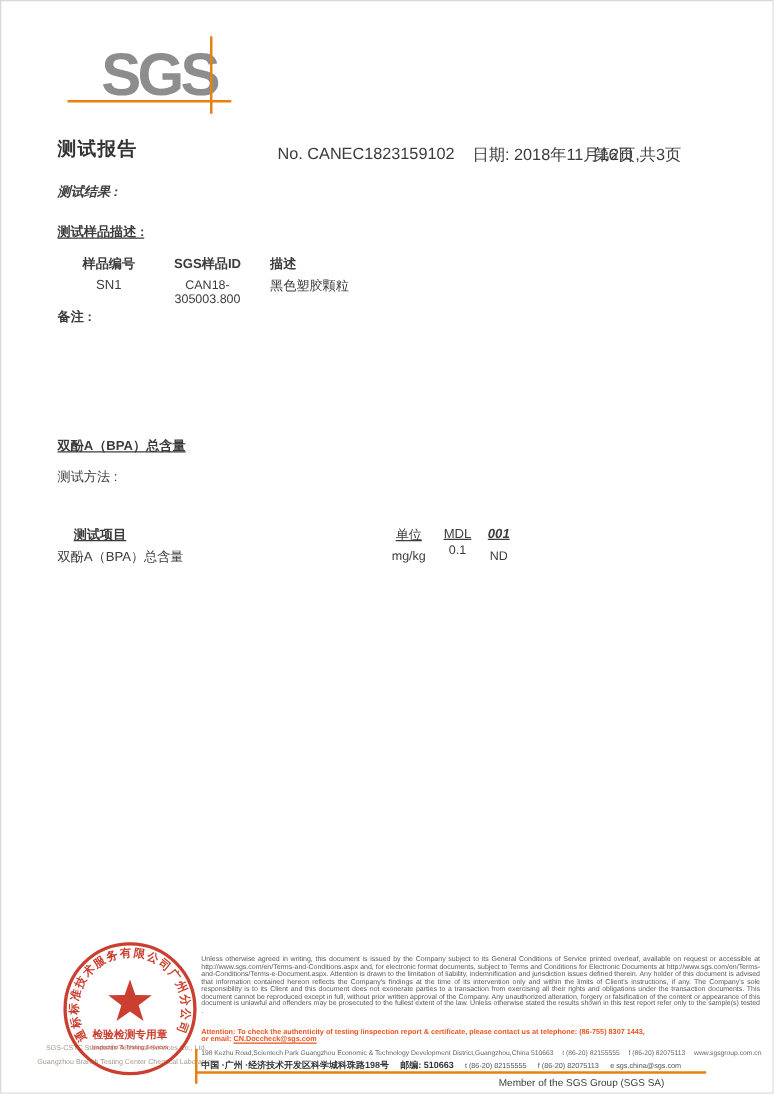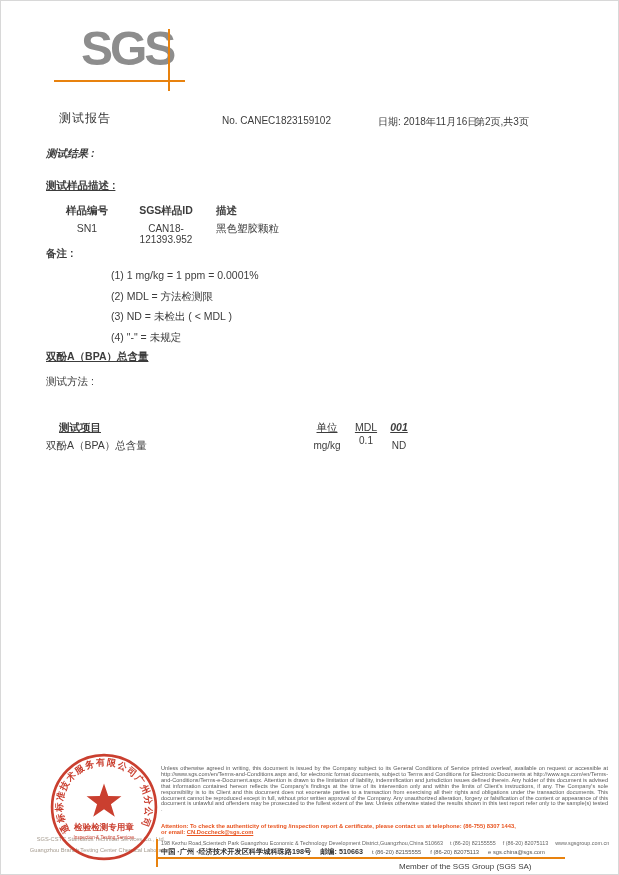--- a/index.html
+++ b/index.html
@@ -8,26 +8,26 @@
     position:relative;width:619px;height:875px;background:#fff;
     border:1px solid #d8d8d8;box-sizing:border-box;overflow:hidden;
     font-family:"Liberation Sans","DejaVu Sans",sans-serif;color:#3c3c3c;
   }
   .abs{position:absolute;}
   .bold{font-weight:bold;}
   .u{text-decoration:underline;}
   .ital{font-style:italic;font-weight:bold;}
   .ctr{text-align:center;}
   
-  .logo-text{left:80px;top:24px;font-size:48px;font-weight:bold;color:#8d8d8d;letter-spacing:-3px;line-height:1;}
+  .logo-text{left:80px;top:36px;font-size:48px;font-weight:bold;color:#8d8d8d;letter-spacing:-3px;line-height:1;}
   .logo-hline{left:53px;top:79px;width:131px;height:2px;background:#e8820e;}
   .logo-vline{left:167px;top:28px;width:2px;height:62px;background:#e8820e;}
   
-  .report-title{left:45px;top:109px;font-size:12px;font-weight:normal;letter-spacing:1px;color:#333;margin-left:13px;}
-  .hmeta{font-size:10px;color:#3c3c3c;}
+  .report-title{left:45px;top:109px;font-size:15px;font-weight:bold;letter-spacing:1px;color:#333;}
+  .hmeta{font-size:13px;color:#3c3c3c;}
   
   .body-txt{font-size:10.5px;color:#3c3c3c;}
   .small-num{font-size:10px;}
   .note-line{line-height:20.5px;}
   .method-text{width:472px;line-height:20px;text-align:justify;}
   
   .disclaimer{left:160px;top:765px;width:447px;font-size:5.6px;line-height:5.9px;color:#5a5a5a;text-align:justify;}
   .attention{left:160px;top:822px;width:447px;font-size:5.8px;line-height:6.4px;font-weight:bold;color:#e8531e;}
   .addr-row1{left:160px;top:839px;width:450px;display:flex;gap:7px;font-size:5.4px;color:#666;align-items:baseline;white-space:nowrap;}
   .addr-row2{left:160px;top:846px;width:450px;display:flex;gap:9px;align-items:baseline;white-space:nowrap;color:#333;}
@@ -55,30 +55,24 @@
 
   <div class="abs body-txt bold" style="left:45px;top:146px;font-style:italic;">测试结果 :</div>
 
   <div class="abs body-txt bold u" style="left:45px;top:178px;">测试样品描述 :</div>
 
   <div class="abs body-txt bold ctr" style="left:55px;top:203px;width:62px;">样品编号</div>
   <div class="abs body-txt bold ctr" style="left:130px;top:203px;width:70px;">SGS样品ID</div>
   <div class="abs body-txt bold" style="left:215px;top:203px;">描述</div>
 
   <div class="abs body-txt ctr" style="left:55px;top:221px;width:62px;">SN1</div>
-  <div class="abs small-num ctr" style="left:128px;top:222px;width:74px;">CAN18-121393.952</div>
+  <div class="abs small-num ctr" style="left:128px;top:222px;width:74px;">CAN18-305003.800</div>
   <div class="abs body-txt" style="left:215px;top:221px;">黑色塑胶颗粒</div>
 
   <div class="abs body-txt bold" style="left:45px;top:246px;">备注 :</div>
-  <div class="abs body-txt note-line" style="left:110px;top:264px;">
-    <div>(1) 1 mg/kg = 1 ppm = 0.0001%</div>
-    <div>(2) MDL = 方法检测限</div>
-    <div>(3) ND = 未检出 ( &lt; MDL )</div>
-    <div>(4) "-" = 未规定</div>
-  </div>
 
   <div class="abs body-txt bold u" style="left:45px;top:349px;">双酚A（BPA）总含量</div>
   <div class="abs body-txt" style="left:45px;top:374px;">测试方法 :</div>
 
   <div class="abs body-txt bold u" style="left:58px;top:420px;">测试项目</div>
   <div class="abs body-txt u ctr" style="left:306px;top:420px;width:40px;">单位</div>
   <div class="abs body-txt u ctr" style="left:348px;top:420px;width:34px;text-decoration:underline;">MDL</div>
   <div class="abs body-txt u ital ctr" style="left:384px;top:420px;width:28px;">001</div>
 
   <div class="abs body-txt" style="left:45px;top:438px;">双酚A（BPA）总含量</div>

